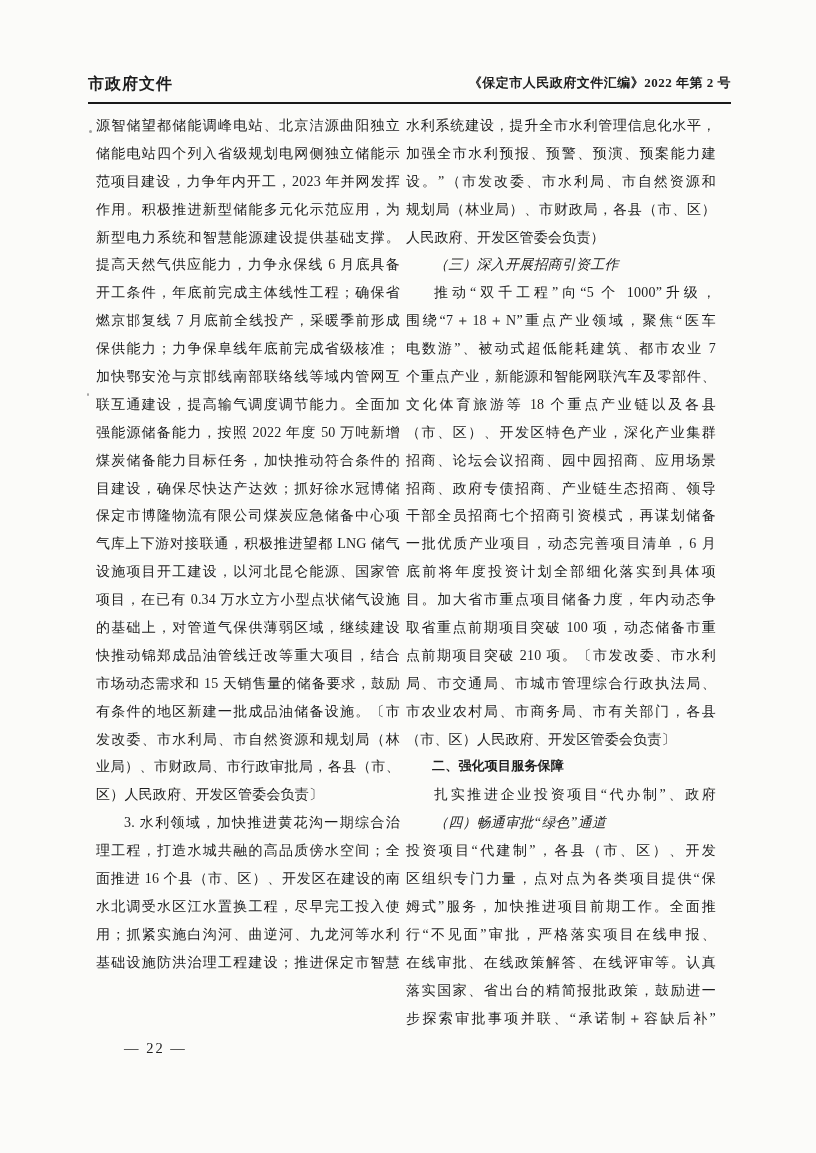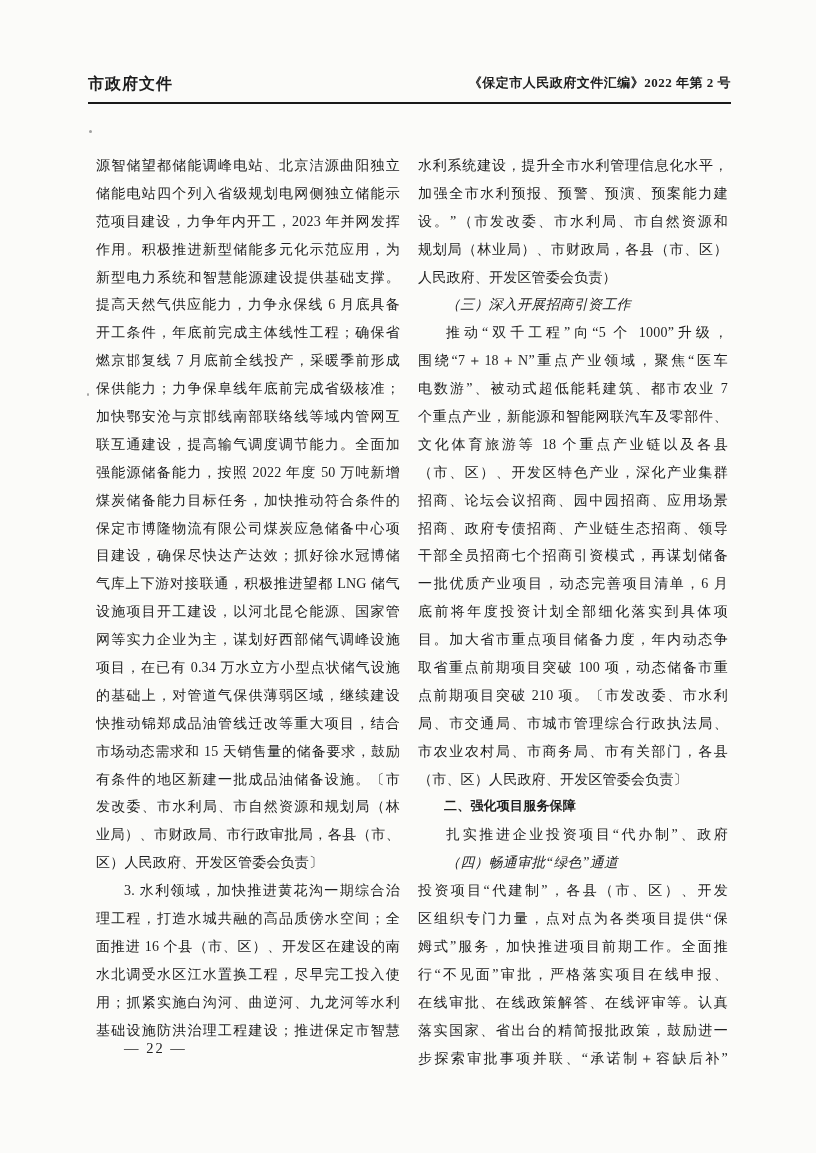--- a/index.html
+++ b/index.html
@@ -25,21 +25,21 @@
     font-family: "Liberation Sans", "DejaVu Sans", sans-serif;
     font-weight: 700; font-size: 16px; letter-spacing: 1px;
   }
   .header-right {
     font-weight: 700; font-size: 13px; letter-spacing: 0.5px;
   }
 
   
   .content {
     position: absolute; left: 96px; top: 112px; width: 632px;
-    display: flex; gap: 18px; margin-top: 40px;
+    display: flex; gap: 6px;
   }
   .col-left  { width: 304px; }
   .col-right { width: 310px; }
 
   .line {
     font-size: 14px;
     height: 27.9px; line-height: 27.9px;
     overflow: hidden;
     text-align: justify; text-align-last: justify;
     letter-spacing: 0.2px;
@@ -86,25 +86,24 @@
         <div class="line">作用。积极推进新型储能多元化示范应用，为</div>
         <div class="line">新型电力系统和智慧能源建设提供基础支撑。</div>
         <div class="line">提高天然气供应能力，力争永保线 6 月底具备</div>
         <div class="line">开工条件，年底前完成主体线性工程；确保省</div>
         <div class="line">燃京邯复线 7 月底前全线投产，采暖季前形成</div>
         <div class="line">保供能力；力争保阜线年底前完成省级核准；</div>
         <div class="line">加快鄂安沧与京邯线南部联络线等域内管网互</div>
         <div class="line">联互通建设，提高输气调度调节能力。全面加</div>
         <div class="line">强能源储备能力，按照 2022 年度 50 万吨新增</div>
         <div class="line">煤炭储备能力目标任务，加快推动符合条件的</div>
+        <div class="line">目建设，确保尽快达产达效；抓好徐水冠博储</div>
         <div class="line">保定市博隆物流有限公司煤炭应急储备中心项</div>
-        <div class="line">目建设，确保尽快达产达效；抓好徐水冠博储</div>
         <div class="line">气库上下游对接联通，积极推进望都 LNG 储气</div>
         <div class="line">设施项目开工建设，以河北昆仑能源、国家管</div>
-        <div class="line">网等实力企业为主，谋划好西部储气调峰设施</div>
         <div class="line">项目，在已有 0.34 万水立方小型点状储气设施</div>
         <div class="line">的基础上，对管道气保供薄弱区域，继续建设</div>
         <div class="line">快推动锦郑成品油管线迁改等重大项目，结合</div>
         <div class="line">市场动态需求和 15 天销售量的储备要求，鼓励</div>
         <div class="line">有条件的地区新建一批成品油储备设施。〔市</div>
         <div class="line">发改委、市水利局、市自然资源和规划局（林</div>
         <div class="line">业局）、市财政局、市行政审批局，各县（市、</div>
         <div class="line end">区）人民政府、开发区管委会负责〕</div>
         <div class="line indent">3. 水利领域，加快推进黄花沟一期综合治</div>
         <div class="line">理工程，打造水城共融的高品质傍水空间；全</div>

